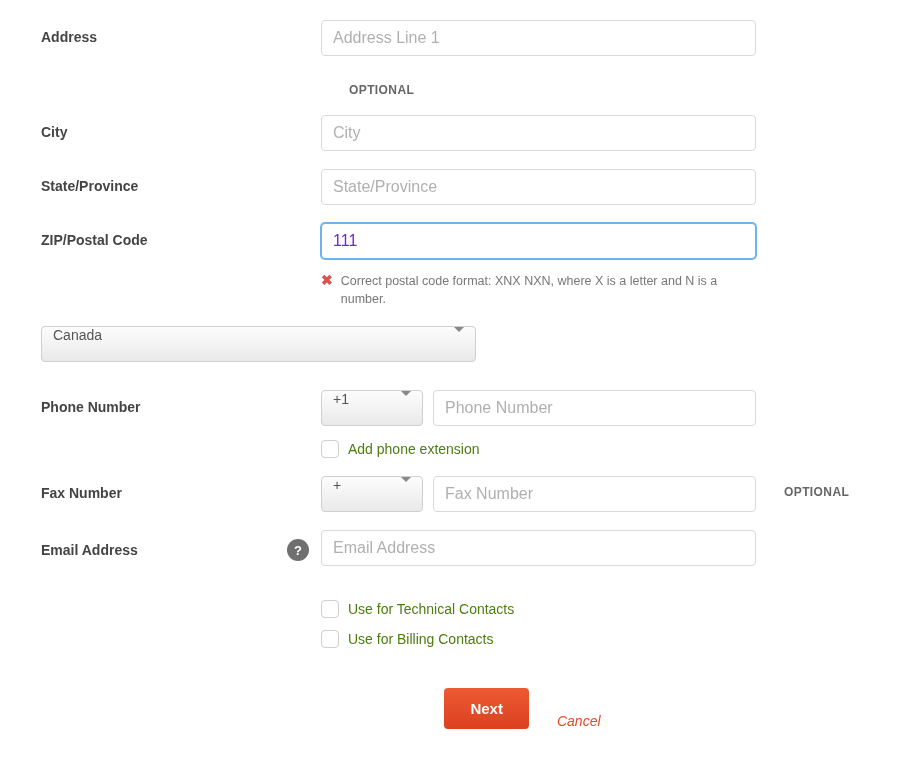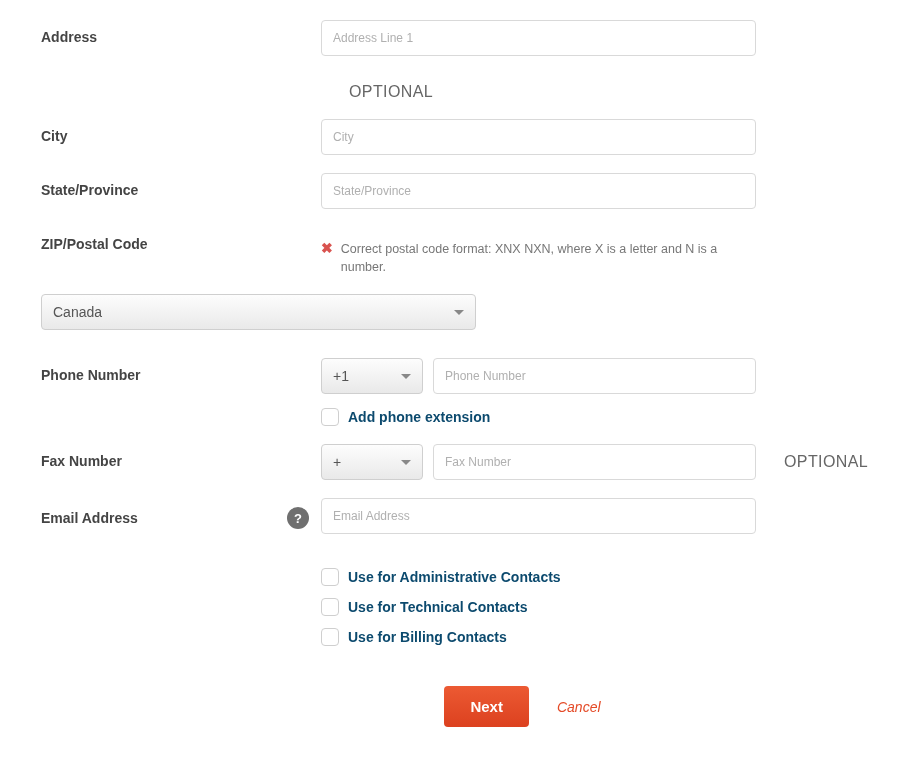--- a/index.html
+++ b/index.html
@@ -27,48 +27,48 @@
     gap: 8px;
   }
   .spacer-col { width: 280px; }
   .input-col {
     width: 435px;
     position: relative;
   }
   .opt-col {
     padding-left: 28px;
     padding-top: 9px;
-    font-weight: 400;
-    font-size: 16px;
+    font-weight: 700;
+    font-size: 12px;
     color: #666;
     letter-spacing: 0.4px;
   }
   input.text-input {
     width: 100%;
     height: 36px;
     padding: 0 11px;
     border: 1px solid #d9d9d9;
     border-radius: 4px;
-    font-size: 12px;
+    font-size: 16px;
     color: #6d28d9;
     outline: none;
     background: #fff;
   }
   input.text-input::placeholder { color: #b0b0b0; }
   input.text-input.focused {
     border: 1px solid #6fb3ec;
     box-shadow: 0 0 0 1px #6fb3ec;
   }
   .select {
     height: 36px;
     border: 1px solid #cfcfcf;
     border-radius: 4px;
     background: linear-gradient(#fdfdfd, #e9e9e9);
     display: flex;
-    align-items: center;
+    align-items: flex-start;
     padding: 0 11px;
     font-size: 14px;
     color: #555;
     position: relative;
     cursor: pointer;
   }
   .select .caret {
     margin-left: auto;
     width: 0; height: 0;
     border-left: 5px solid transparent;
@@ -109,43 +109,43 @@
   }
   .checkbox {
     width: 18px; height: 18px;
     border: 1px solid #cfcfcf;
     border-radius: 4px;
     background: #fff;
     cursor: pointer;
     flex: 0 0 auto;
   }
   .check-label {
-    font-weight: 700;
-    color: #0c4a6e;
+    font-weight: 400;
+    color: #4d7c0f;
   }
   .ext-block { margin-top: 14px; }
   .help-circle {
     width: 22px; height: 22px;
     border-radius: 50%;
     background: #6f6f6f;
     color: #fff;
     display: flex;
     align-items: center;
     justify-content: center;
     font-weight: 700;
     font-size: 13px;
     margin-left: auto;
     margin-right: 12px;
     cursor: pointer;
   }
   .contacts-block .form-row { margin-bottom: 12px; }
   .actions {
     display: flex;
     justify-content: center;
-    align-items: center;
+    align-items: flex-end;
     gap: 28px;
     margin-top: 40px;
     margin-left: 140px;
   }
   .btn-primary {
     background: #e44a27;
     background: linear-gradient(#ec5a33, #dc411f);
     color: #fff;
     font-weight: 700;
     font-size: 15px;
@@ -186,20 +186,21 @@
 <div class="form-row">
   <div class="label-col">State/Province</div>
   <div class="input-col">
     <input class="text-input" placeholder="State/Province" style="">
   </div>
 </div>
 
 <div class="form-row">
   <div class="label-col">ZIP/Postal Code</div>
   <div class="input-col">
+    <input class="text-input focused" value="111" style="">
     <div class="error-row">
       <span class="error-x">✖</span>
       <span>Correct postal code format: XNX NXN, where X is a letter and N is a number.</span>
     </div>
   </div>
 </div>
 
 <div class="form-row">
   <div class="input-col">
     <div class="select">
@@ -248,27 +249,20 @@
   <div class="input-col">
     <input class="text-input" placeholder="Email Address" style="">
   </div>
 </div>
 
 <div class="contacts-block" style="margin-top: 34px;">
   <div class="form-row">
     <div class="spacer-col"></div>
     <div class="input-col check-row">
       <span class="checkbox"></span>
-      <span class="check-label">Use for Administrative Contacts</span>
-    </div>
-  </div>
-  <div class="form-row">
-    <div class="spacer-col"></div>
-    <div class="input-col check-row">
-      <span class="checkbox"></span>
       <span class="check-label">Use for Technical Contacts</span>
     </div>
   </div>
   <div class="form-row">
     <div class="spacer-col"></div>
     <div class="input-col check-row">
       <span class="checkbox"></span>
       <span class="check-label">Use for Billing Contacts</span>
     </div>
   </div>

